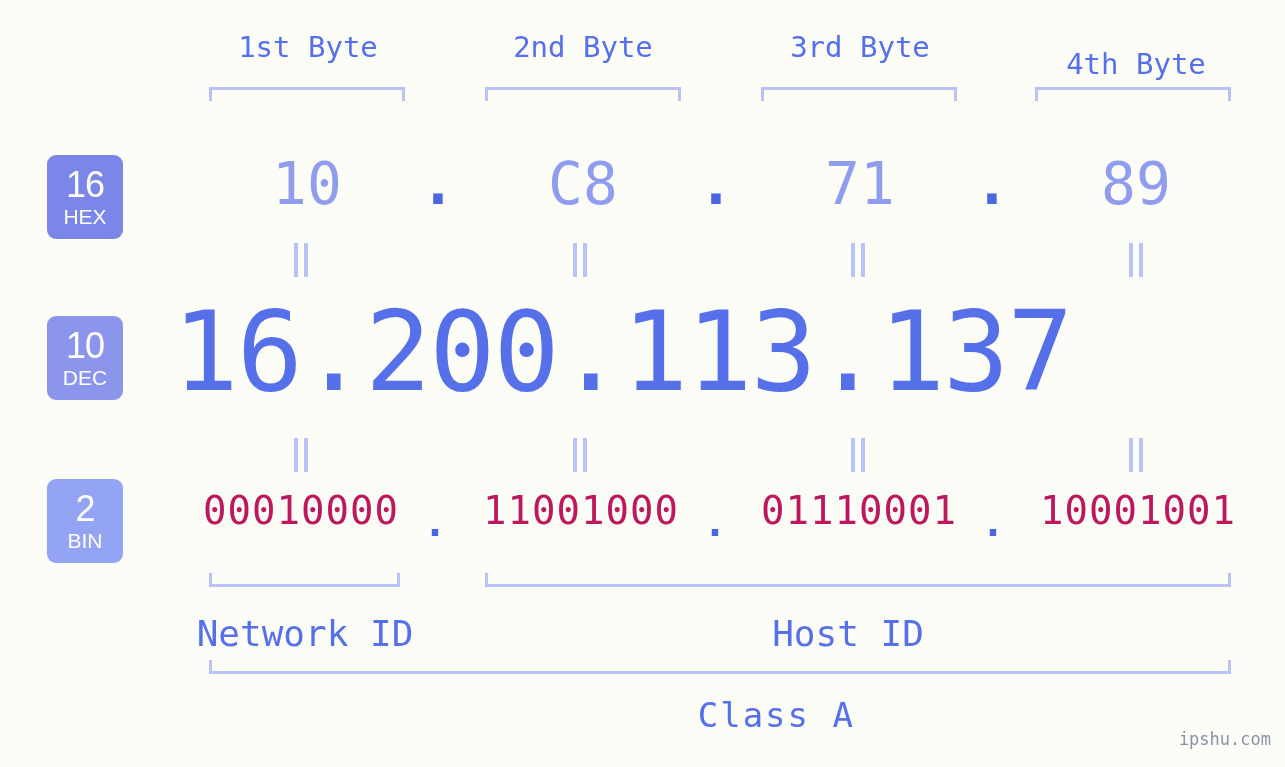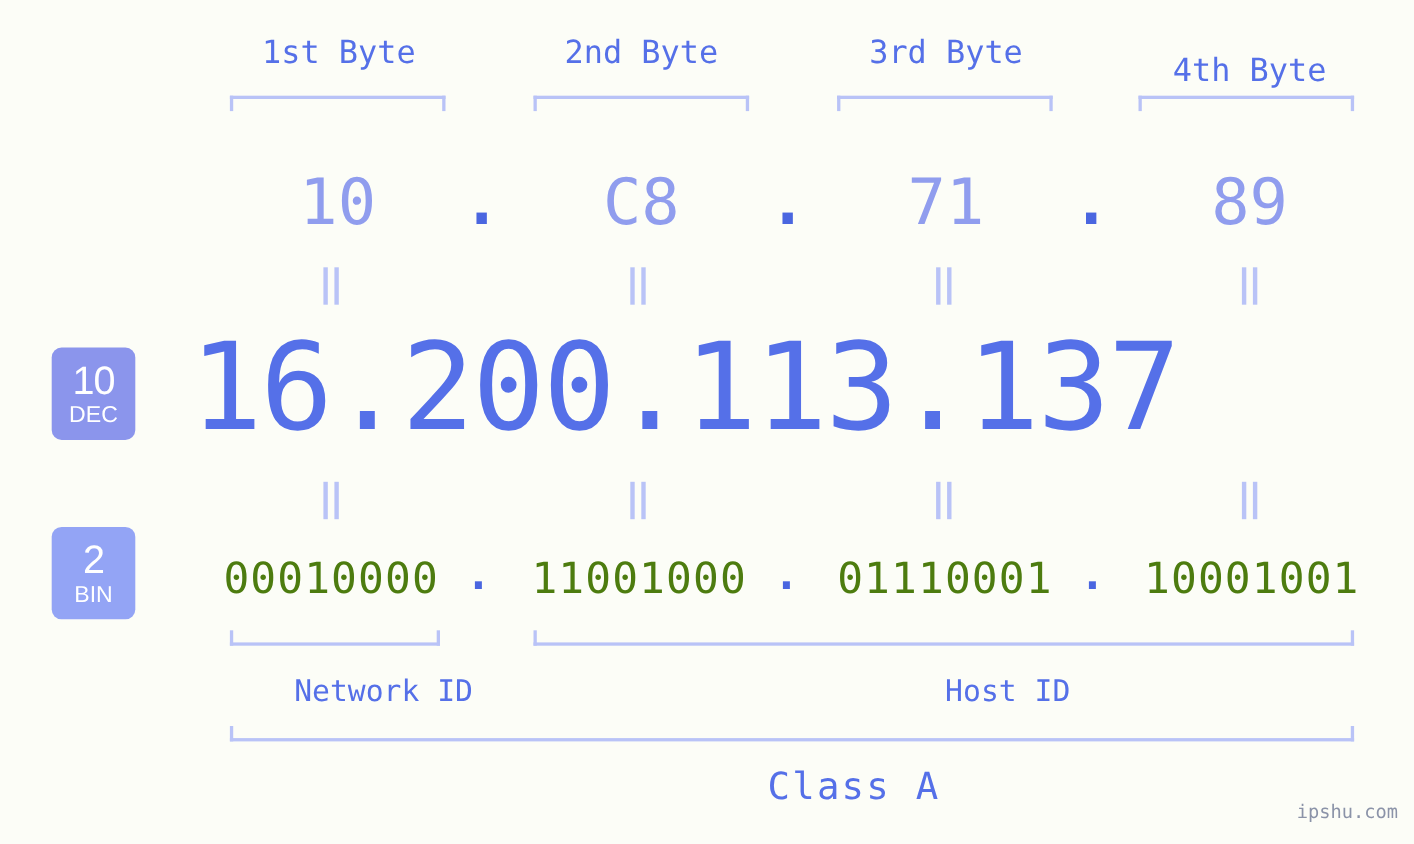--- a/index.html
+++ b/index.html
@@ -112,23 +112,23 @@
     font-weight: 400;
     color: #5570e8;
     letter-spacing: -2px;
     white-space: nowrap;
     line-height: 1.05;
   }
 
   
   .bin-val {
     font-size: 39px;
-    color: #4d7c0f;
-    font-weight: 400;
-    top: 504px;
+    color: #be185d;
+    font-weight: 400;
+    top: 488px;
     width: 260px;
     letter-spacing: 1px;
   }
   .bin-dot {
     font-size: 39px;
     color: #4a66e0;
     font-weight: 700;
     top: 500px;
     width: 40px;
   }
@@ -146,23 +146,23 @@
     height: 34px;
     background: #b9c3f7;
     display: block;
   }
   .eqmark i.a { left: 3px; }
   .eqmark i.b { left: 13px; }
 
   
   .idlabel {
     position: absolute;
-    text-align: right;
-    font-family: "DejaVu Sans Mono", monospace;
-    font-size: 27px;
+    text-align: center;
+    font-family: "DejaVu Sans Mono", monospace;
+    font-size: 36px;
     color: #5570e8;
     white-space: nowrap;
   }
 
   .classlabel {
     position: absolute;
     text-align: right;
     font-family: "DejaVu Sans Mono", monospace;
     font-size: 34px;
     color: #5570e8;
@@ -189,20 +189,24 @@
   <div class="byte-label" style="left:188px;">1st Byte</div>
   <div class="byte-label" style="left:463px;">2nd Byte</div>
   <div class="byte-label" style="left:740px;">3rd Byte</div>
   <div class="byte-label" style="left:1016px;margin-top:17px;">4th Byte</div>
 
   <div class="bracket down" style="left:209px;  top:87px; width:196px;"></div>
   <div class="bracket down" style="left:485px;  top:87px; width:196px;"></div>
   <div class="bracket down" style="left:761px;  top:87px; width:196px;"></div>
   <div class="bracket down" style="left:1035px; top:87px; width:196px;"></div>
 
+  <div class="badge" style="top:155px; background:#7b87e8;">
+    <span class="num">16</span>
+    <span class="nm">HEX</span>
+  </div>
   <div class="badge" style="top:316px; background:#8b95ec;">
     <span class="num">10</span>
     <span class="nm">DEC</span>
   </div>
   <div class="badge" style="top:479px; background:#93a4f5;">
     <span class="num">2</span>
     <span class="nm">BIN</span>
   </div>
 
   <div class="valcell hex-val" style="left:187px;">10</div>

